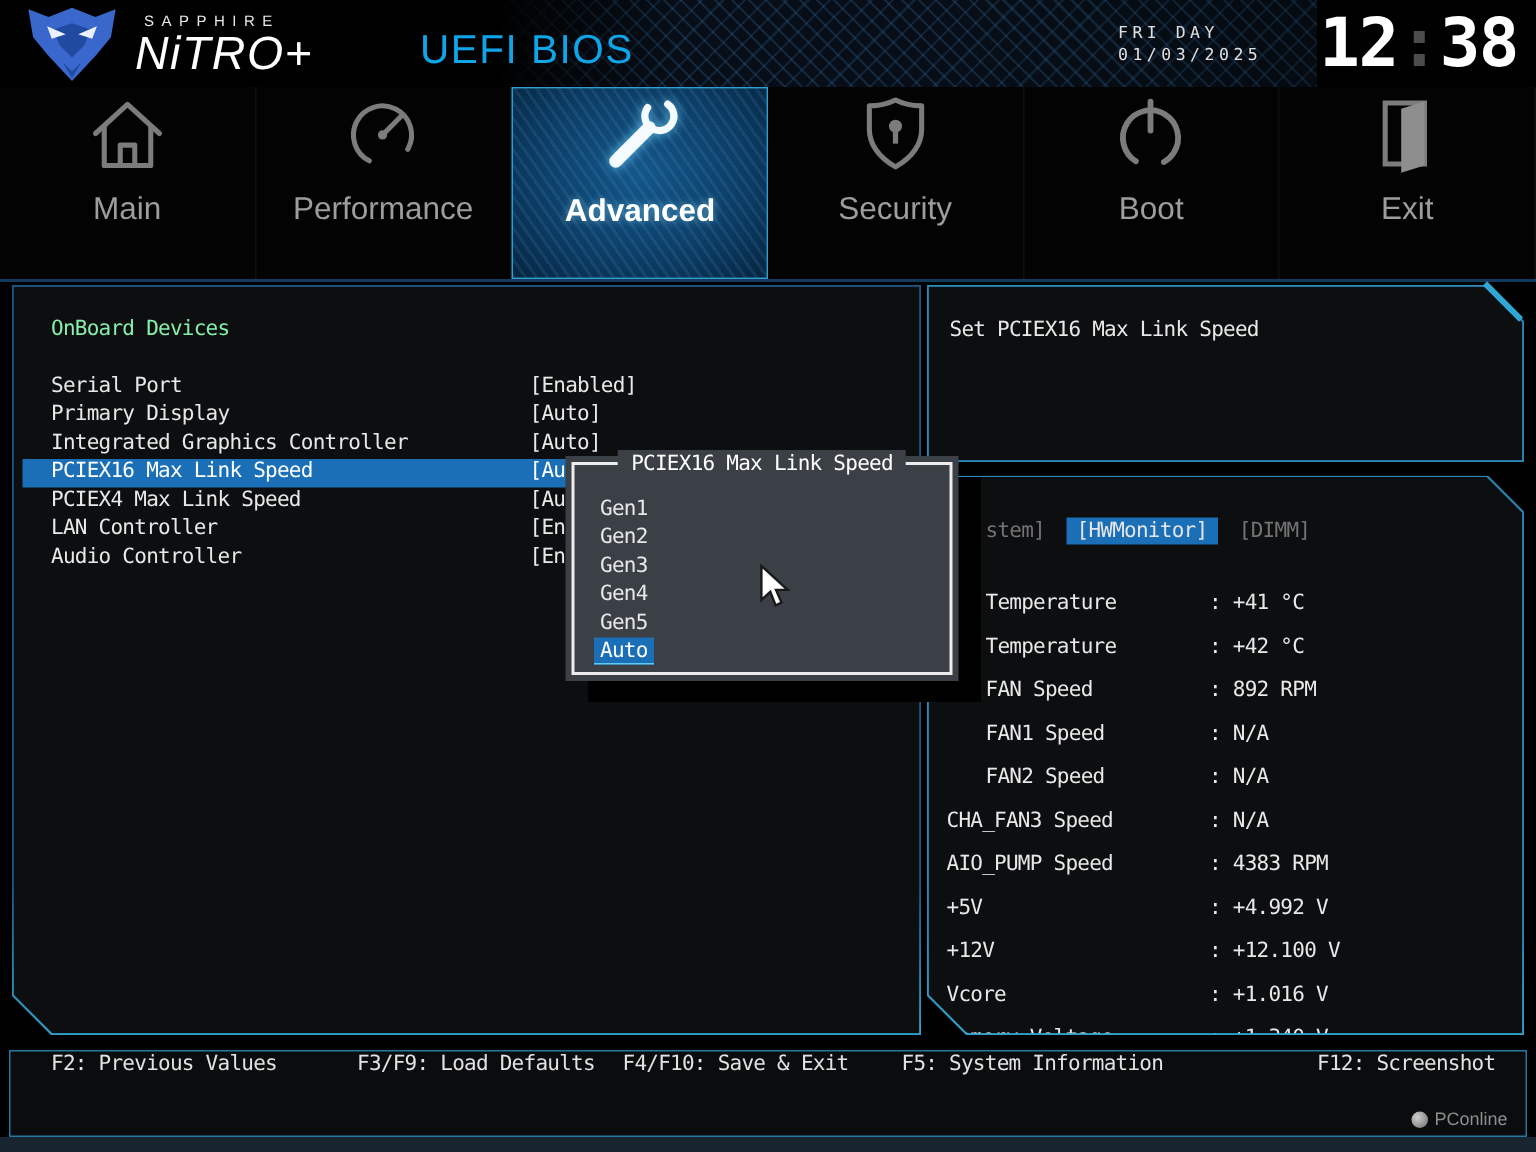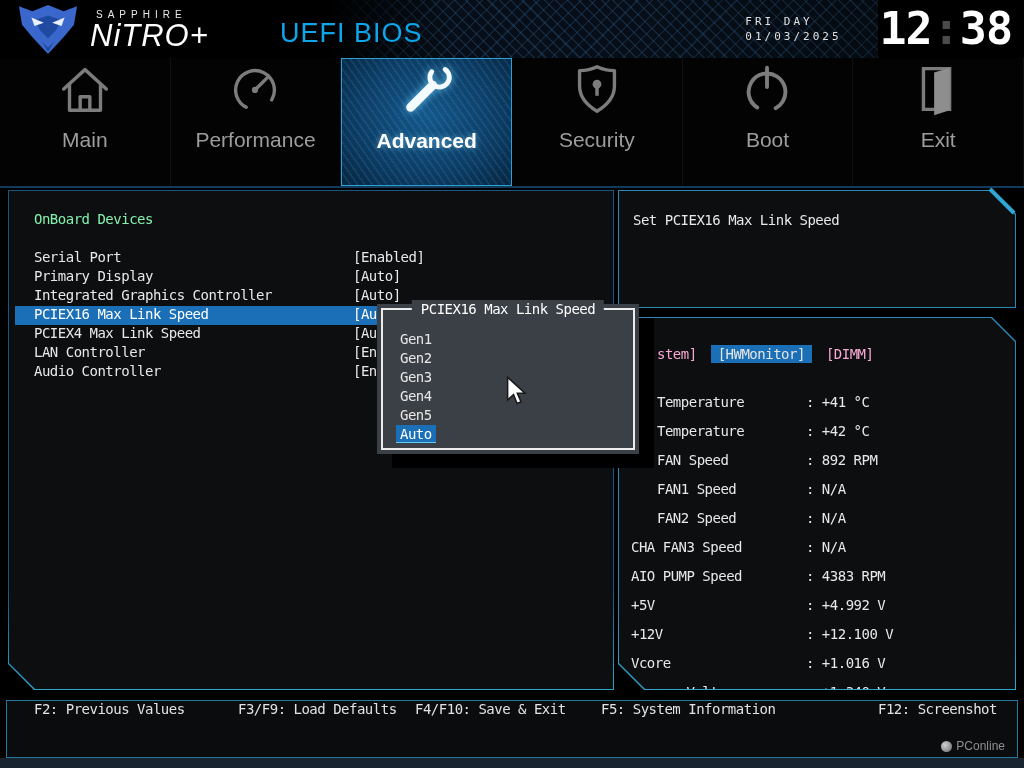--- a/index.html
+++ b/index.html
@@ -64,21 +64,21 @@
   .bios-text { font-size:14px; letter-spacing:-0.5px; white-space:pre; }
   .section-title { position:absolute; left:25px; top:20px; height:19px; color:#86efac; }
   .settings { position:absolute; left:6px; top:58px; right:6px; }
   .setting-row { display:flex; height:19px; padding-left:19px; align-items:flex-start; color:#e8e8e8; }
   .setting-row .s-label { width:319px; overflow:hidden; }
   .setting-row.selected { background:#1a6fb7; color:#fff; }
   .help-text { position:absolute; left:14px; top:21px; height:19px; }
   .corner-accent { position:absolute; right:-3px; top:9px; width:34px; height:4px; background:#2fa6d4; transform:rotate(45deg); }
   
   .mon-tabs { position:absolute; left:12px; top:27px; display:flex; align-items:center; }
-  .mon-tab { padding:1px 0; margin-right:14px; color:#f9a8d4; }
+  .mon-tab { padding:1px 0; margin-right:14px; color:#737373; }
   .mon-tab.fragment { margin-left:26px; }
   .mon-tab.selected { background:#1a6fb7; padding:1px 7px; color:#e5e5e5; }
   .mon-rows { position:absolute; left:12px; top:64px; right:8px; }
   .mon-row { display:flex; height:19px; align-items:center;margin-top:10px; }
   .mon-row .m-label { width:175px; overflow:hidden; }
   .mon-row.indent { padding-left:26px; }
   .mon-row.indent .m-label { width:149px; }
   .mon-row .m-value::before { content:": "; }
   
   .popup { position:absolute; left:377px; top:304px; width:262px; height:150px;

